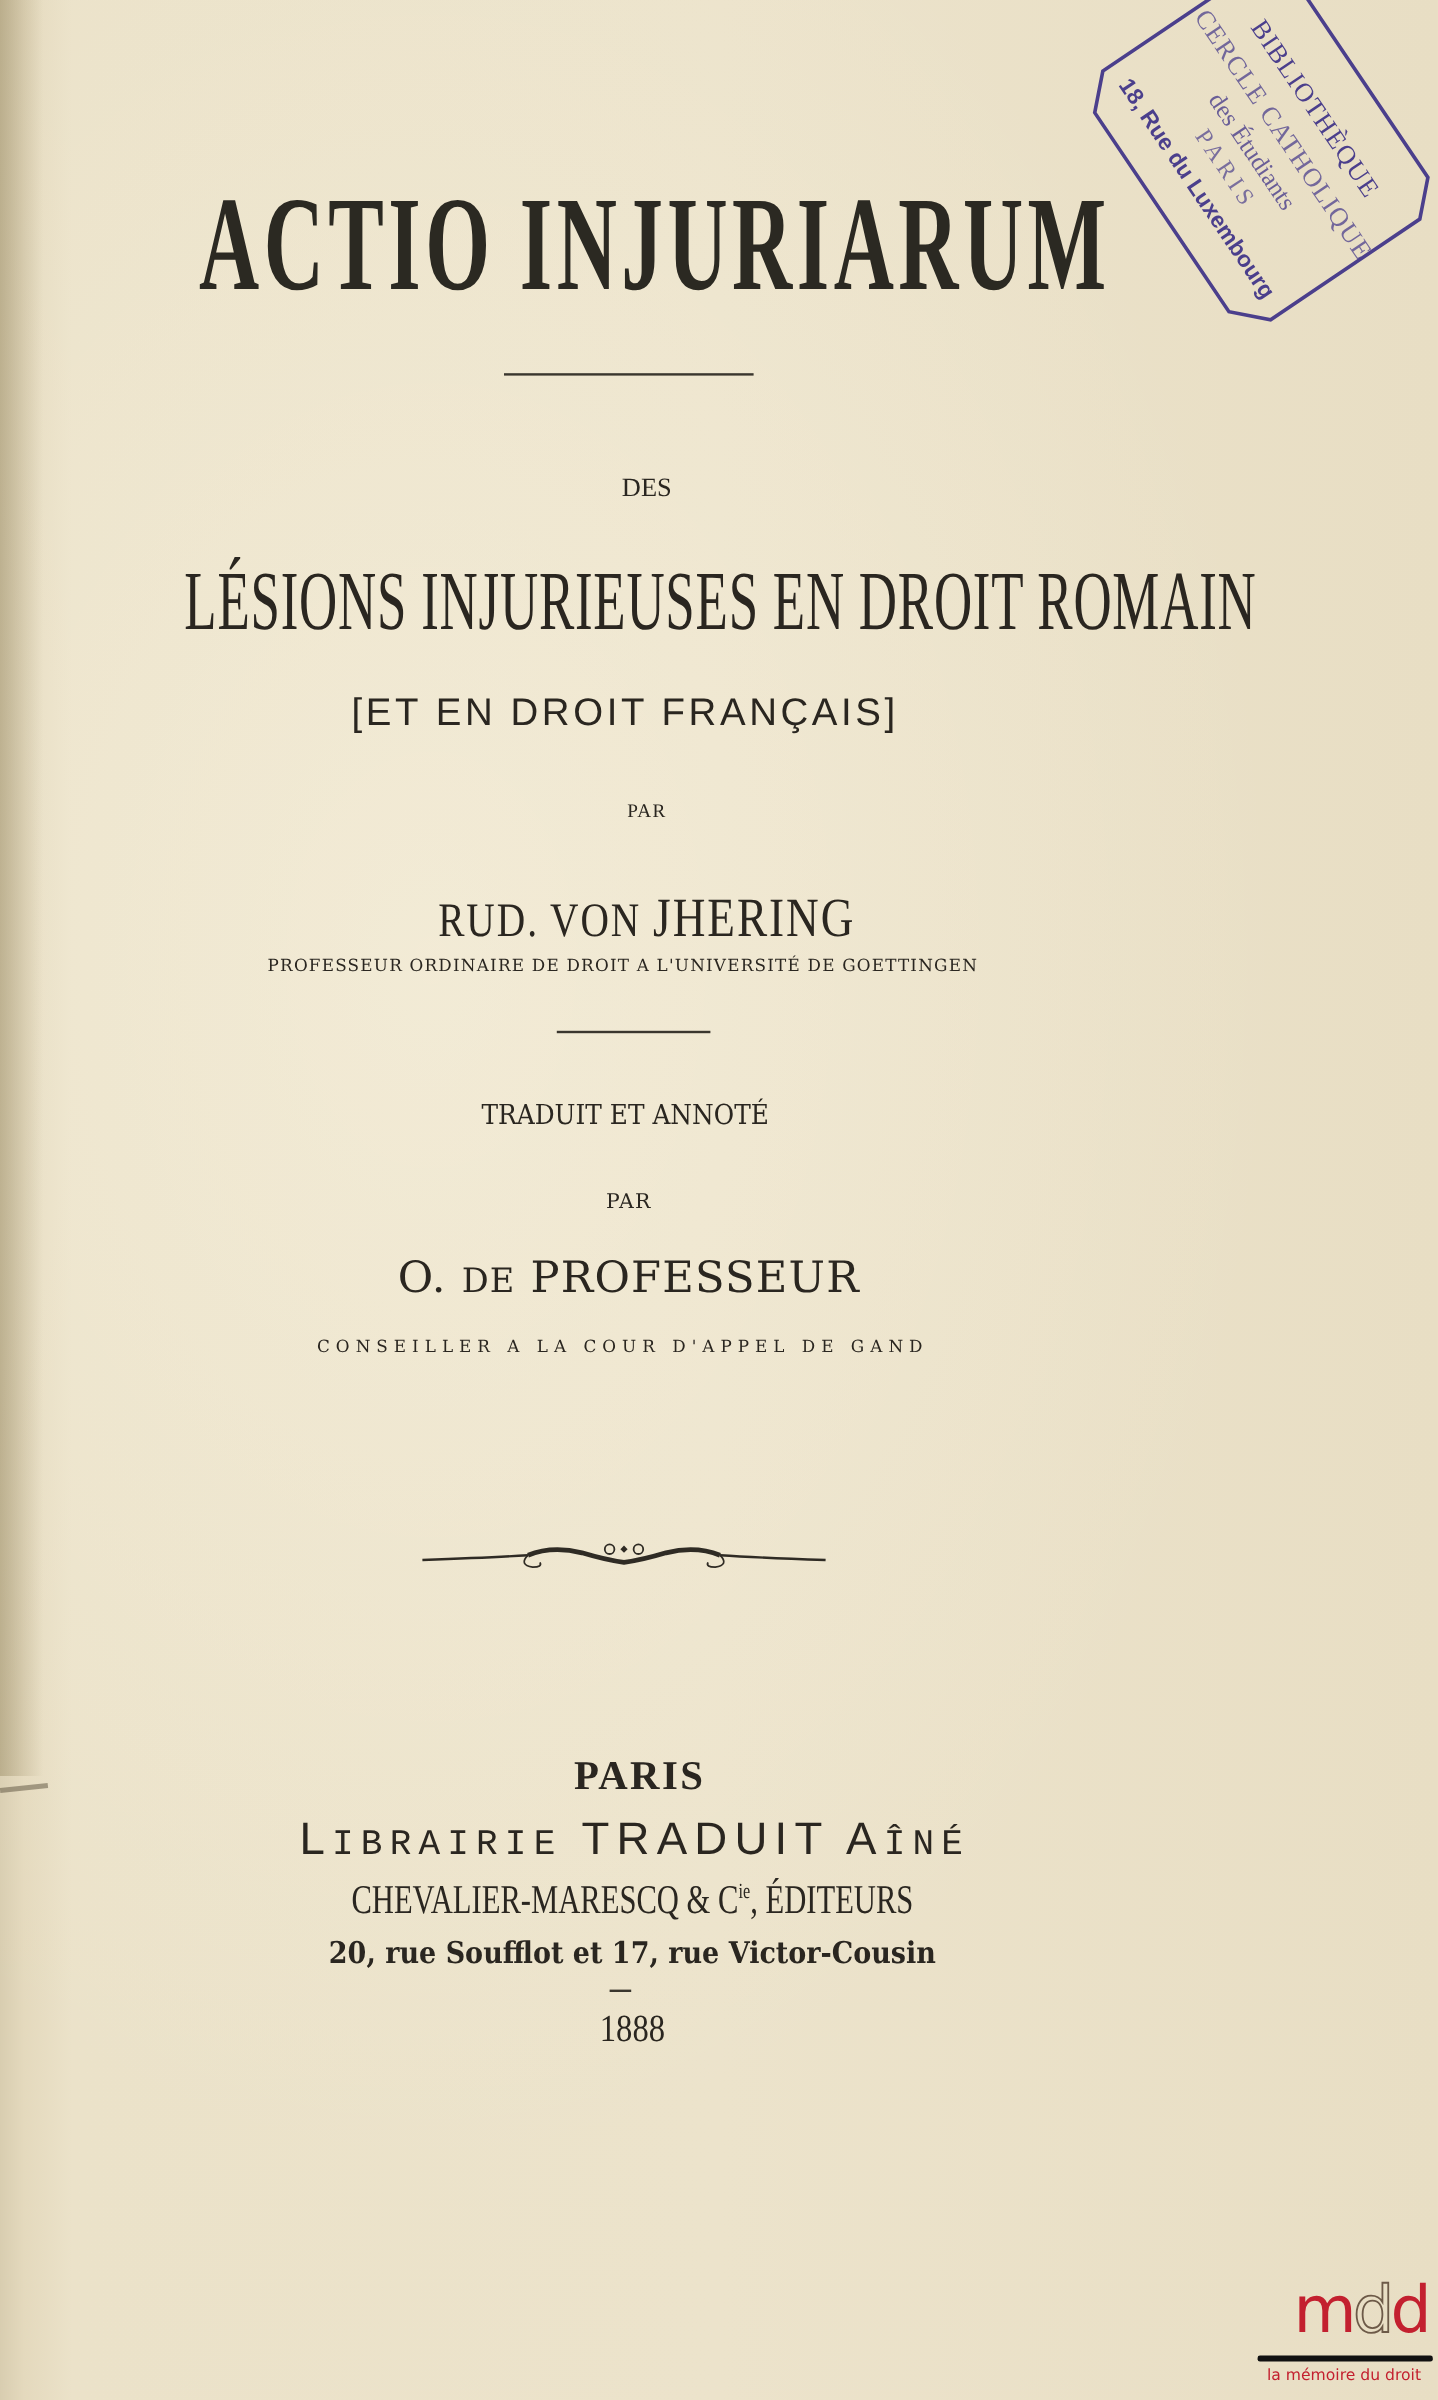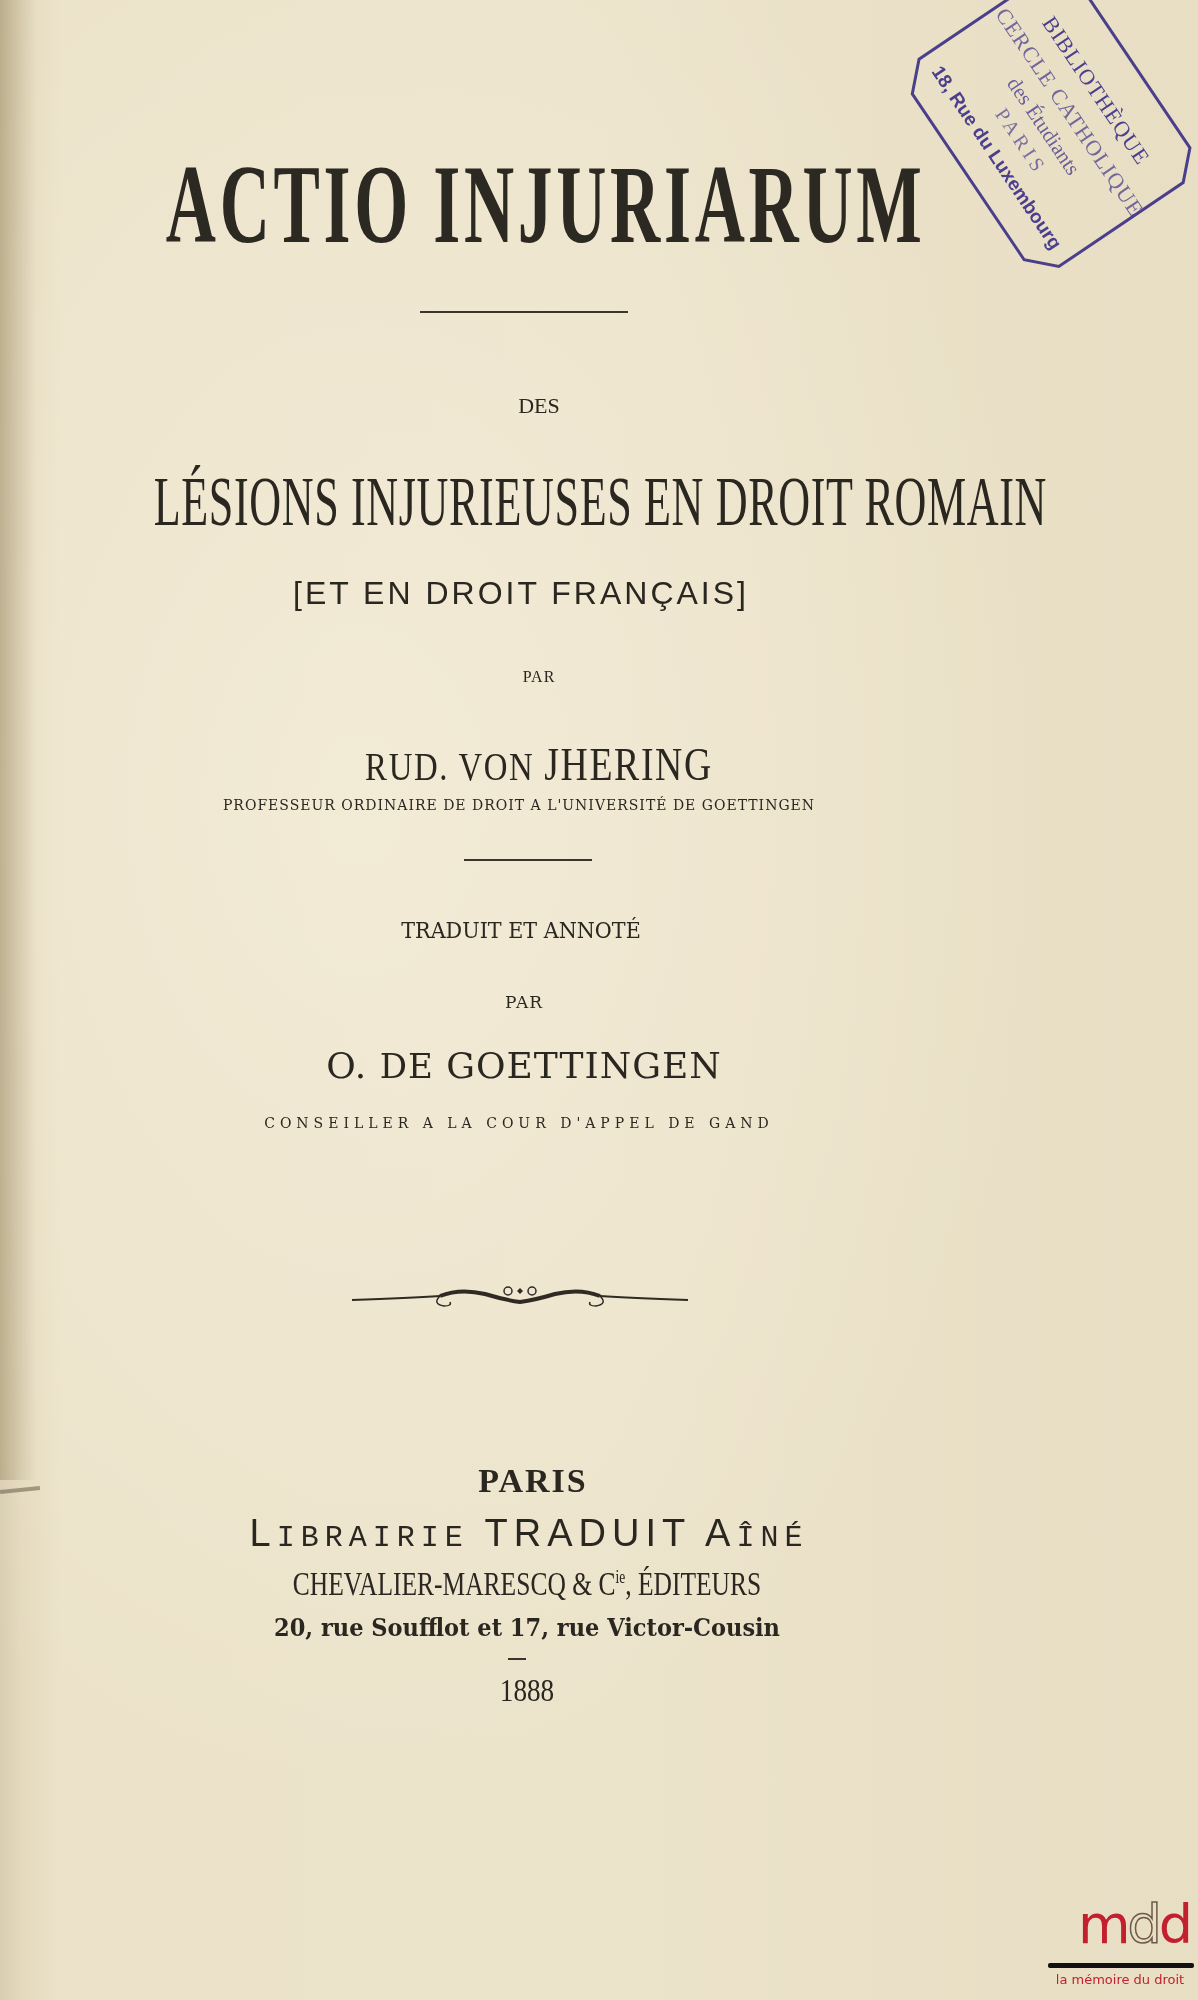--- a/index.html
+++ b/index.html
@@ -49,21 +49,21 @@
     .author {
       top: 738px; left: -60px;
       font-family: "Liberation Serif", serif; font-size: 40px; letter-spacing: 2px;
       transform: scaleX(0.82); transform-origin: 599px 0;
     }
     .author .big { font-size: 46px; }
     .author-title { top: 797px; left: -80px; font-size: 14px; letter-spacing: 1px; font-family: "DejaVu Serif", serif; }
     .translated { top: 917px; left: -78px; font-size: 23px; font-family: "DejaVu Serif", serif; transform: scaleX(0.9); transform-origin: 599px 0; }
     .par2 { top: 992px; left: -75px; font-size: 17px; font-family: "DejaVu Serif", serif; letter-spacing: 1px; }
     .translator { top: 1045px; left: -75px; font-size: 36px; font-family: "DejaVu Serif", serif; letter-spacing: 1px; }
-    .translator .sc { font-size: 34px; }
+    .translator .sc { font-size: 28px; }
     .translator-title { top: 1115px; left: -80px; font-size: 14px; letter-spacing: 5px; font-family: "DejaVu Serif", serif; }
     .ornament { position: absolute; left: 350px; top: 1280px; width: 340px; height: 30px; }
     .city { top: 1462px; left: -66px; font-size: 34px; font-weight: bold; font-family: "Liberation Serif", serif; letter-spacing: 2px; }
     .publisher { top: 1512px; left: -70px; font-size: 38px; font-family: "Liberation Sans", sans-serif; letter-spacing: 6px; }
     .publisher .sm { font-size: 30px; font-family: Liberation Mono, monospace; }
     .editors {
       top: 1565px; left: -72px; font-size: 34px; font-family: "Liberation Serif", serif;
       transform: scaleX(0.75); transform-origin: 599px 0;
     }
     .editors sup { font-size: 18px; }
@@ -120,21 +120,21 @@
     <span class="big">JHERING</span>
   </div>
   <div class="line author-title">PROFESSEUR ORDINAIRE DE DROIT A L'UNIVERSITÉ DE GOETTINGEN</div>
   <div class="rule rule2"></div>
 
   <div class="line translated">TRADUIT ET ANNOTÉ</div>
   <div class="line par2">PAR</div>
   <div class="line translator">
     <span>O.</span>
     <span class="sc">DE</span>
-    <span>GOETTINGEN</span>
+    <span>PROFESSEUR</span>
   </div>
   <div class="line translator-title">CONSEILLER A LA COUR D'APPEL DE GAND</div>
 
   <svg class="ornament" viewBox="0 0 340 30">
     <path d="M2 20 Q60 18 90 16" stroke="#2f2b24" stroke-width="2" fill="none"></path>
     <path d="M90 16 Q110 8 135 14 Q155 20 170 22 Q185 20 205 14 Q230 8 250 16" stroke="#2f2b24" stroke-width="4" fill="none"></path>
     <path d="M250 16 Q280 18 338 20" stroke="#2f2b24" stroke-width="2" fill="none"></path>
     <path d="M90 16 q-8 8 4 10 q8 0 6 -4" stroke="#2f2b24" stroke-width="1.5" fill="none"></path>
     <path d="M250 16 q8 8 -4 10 q-8 0 -6 -4" stroke="#2f2b24" stroke-width="1.5" fill="none"></path>
     <circle cx="158" cy="11" r="4" stroke="#2f2b24" stroke-width="1.5" fill="none"></circle>

